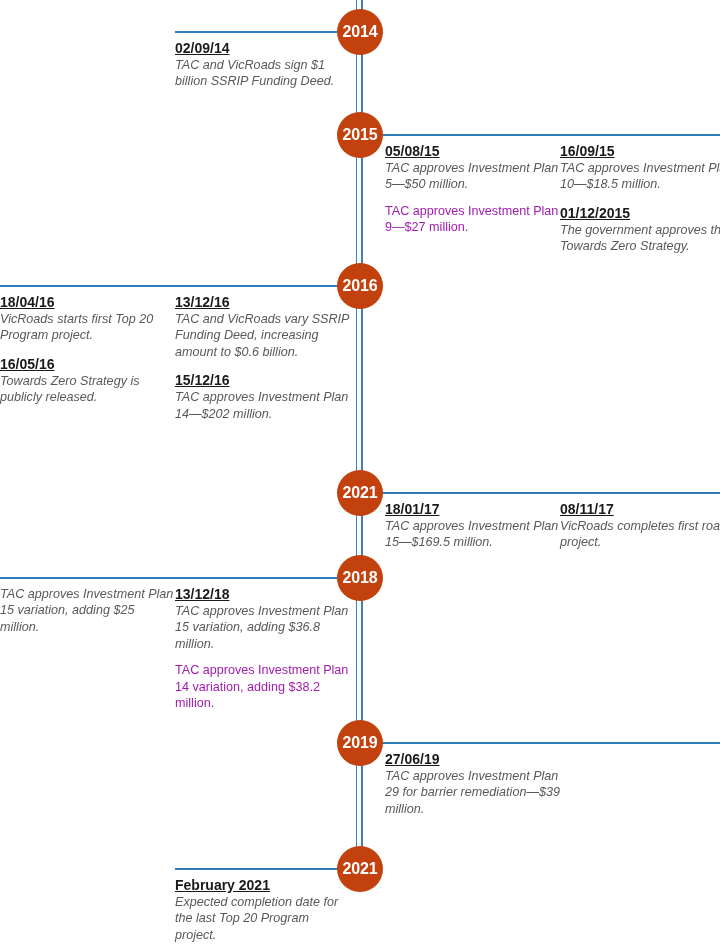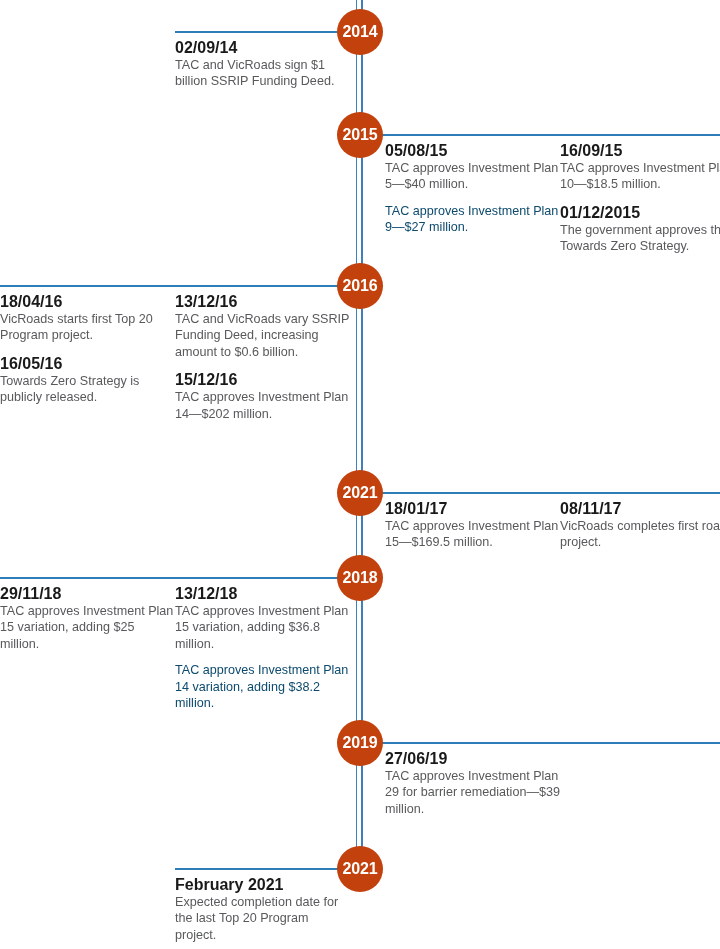--- a/index.html
+++ b/index.html
@@ -31,29 +31,29 @@
     color:#ffffff;
     display:flex;align-items:center;justify-content:center;
     font-size:16px;font-weight:bold;
     letter-spacing:-0.2px;
     z-index:3;
   }
 
   
   .entry{position:absolute;width:175px;}
   .entry .date{
-    font-size:16px;font-weight:bold;color:#1A1A1A;
-    line-height:16px;margin:0 0 1px 0;
+    font-size:14px;font-weight:bold;color:#1A1A1A;
+    line-height:16px;margin:0 0 1px 0;text-decoration:underline;
   }
   .entry .body{
     font-size:12.6px;color:#58595B;
-    line-height:16.4px;margin:0;
+    line-height:16.4px;margin:0;font-style:italic;
   }
   .entry .sub{
-    font-size:12.6px;color:#0c4a6e;
+    font-size:12.6px;color:#a21caf;
     line-height:16.4px;margin:10px 0 0 0;
   }
   .entry .date.gap{margin-top:12px;}
 </style>
 </head>
 <body>
 
 <div id="timeline">
 
   <div class="spine">
@@ -69,21 +69,21 @@
     <p class="date">02/09/14</p>
     <p class="body">TAC and VicRoads sign $1 billion SSRIP Funding Deed.</p>
   </div>
 
   <div class="rule" style="left:360px;top:134px;width:360px;"></div>
   <div class="node" style="left:337px;top:112px;">
     <span>2015</span>
   </div>
   <div class="entry" style="left:385px;top:143px;">
     <p class="date">05/08/15</p>
-    <p class="body">TAC approves Investment Plan 5—$40 million.</p>
+    <p class="body">TAC approves Investment Plan 5—$50 million.</p>
     <p class="sub">TAC approves Investment Plan 9—$27 million.</p>
   </div>
   <div class="entry" style="left:560px;top:143px;">
     <p class="date">16/09/15</p>
     <p class="body">TAC approves Investment Plan 10—$18.5 million.</p>
     <p class="date gap">01/12/2015</p>
     <p class="body">The government approves the Towards Zero Strategy.</p>
   </div>
 
   <div class="rule" style="left:0px;top:285px;width:360px;"></div>
@@ -114,21 +114,20 @@
   <div class="entry" style="left:560px;top:501px;">
     <p class="date">08/11/17</p>
     <p class="body">VicRoads completes first road project.</p>
   </div>
 
   <div class="rule" style="left:0px;top:577px;width:360px;"></div>
   <div class="node" style="left:337px;top:555px;">
     <span>2018</span>
   </div>
   <div class="entry" style="left:0px;top:586px;">
-    <p class="date">29/11/18</p>
     <p class="body">TAC approves Investment Plan 15 variation, adding $25 million.</p>
   </div>
   <div class="entry" style="left:175px;top:586px;">
     <p class="date">13/12/18</p>
     <p class="body">TAC approves Investment Plan 15 variation, adding $36.8 million.</p>
     <p class="sub">TAC approves Investment Plan 14 variation, adding $38.2 million.</p>
   </div>
 
   <div class="rule" style="left:360px;top:742px;width:360px;"></div>
   <div class="node" style="left:337px;top:720px;">

